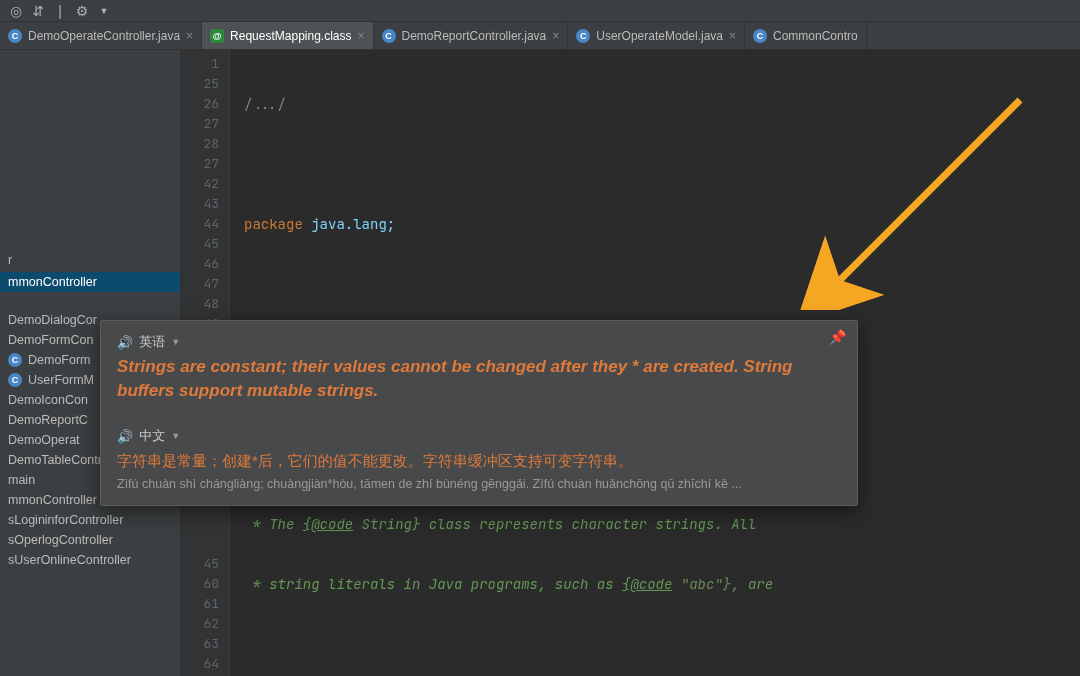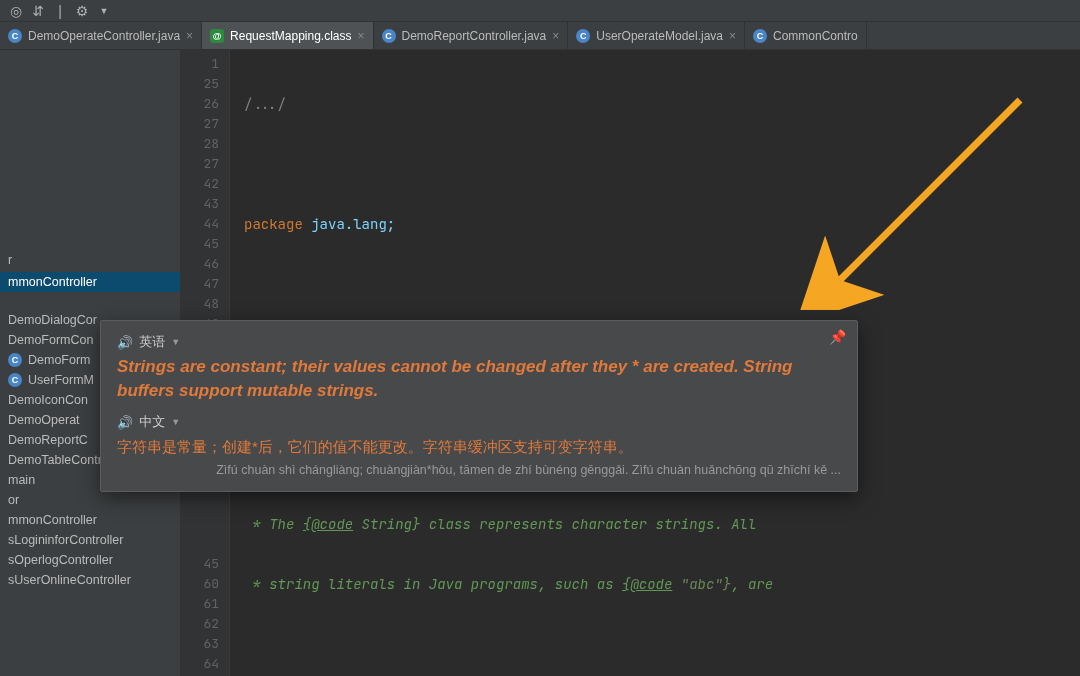--- a/index.html
+++ b/index.html
@@ -166,35 +166,34 @@
     margin-bottom: 4px;
   }
   .popup .lang-row .sound { font-size: 13px; }
   .popup .lang-row .drop { font-size: 9px; color: #999; }
   .popup .en-text {
     color: #e07a3b;
     font-weight: bold;
     font-style: italic;
     font-size: 17px;
     line-height: 24px;
-    margin-bottom: 10px;
+    margin-bottom: 24px;
   }
   .popup .zh-text {
     color: #e07a3b;
     font-size: 15px;
     line-height: 24px;
     margin-bottom: 4px;
   }
   .popup .pinyin {
     color: #999;
     font-size: 12.5px;
     overflow: hidden;
     text-overflow: ellipsis;
     white-space: nowrap;
-    text-align: right;
   }
 </style>
 </head>
 <body>
 
 <div class="toolbar">
   <span class="toolbar-icon">◎</span>
   <span class="toolbar-icon">⇵</span>
   <span class="toolbar-icon">|</span>
   <span class="toolbar-icon">⚙</span>
@@ -251,33 +250,30 @@
         <span>DemoForm</span>
       </div>
     <div class="side-item">
         <span class="file-icon c">C</span>
         <span>UserFormM</span>
       </div>
     <div class="side-item">
         <span>DemoIconCon</span>
       </div>
     <div class="side-item">
+        <span>DemoReportC</span>
+      </div>
+    <div class="side-item">
         <span>DemoOperat</span>
       </div>
     <div class="side-item">
-        <span>DemoReportC</span>
-      </div>
-    <div class="side-item">
         <span>DemoTableController.java</span>
       </div>
     <div class="side-item">
         <span>main</span>
-      </div>
-    <div class="side-item">
-        <span>or</span>
       </div>
     <div class="side-item">
         <span>mmonController</span>
       </div>
     <div class="side-item">
         <span>sLogininforController</span>
       </div>
     <div class="side-item">
         <span>sOperlogController</span>
       </div>

